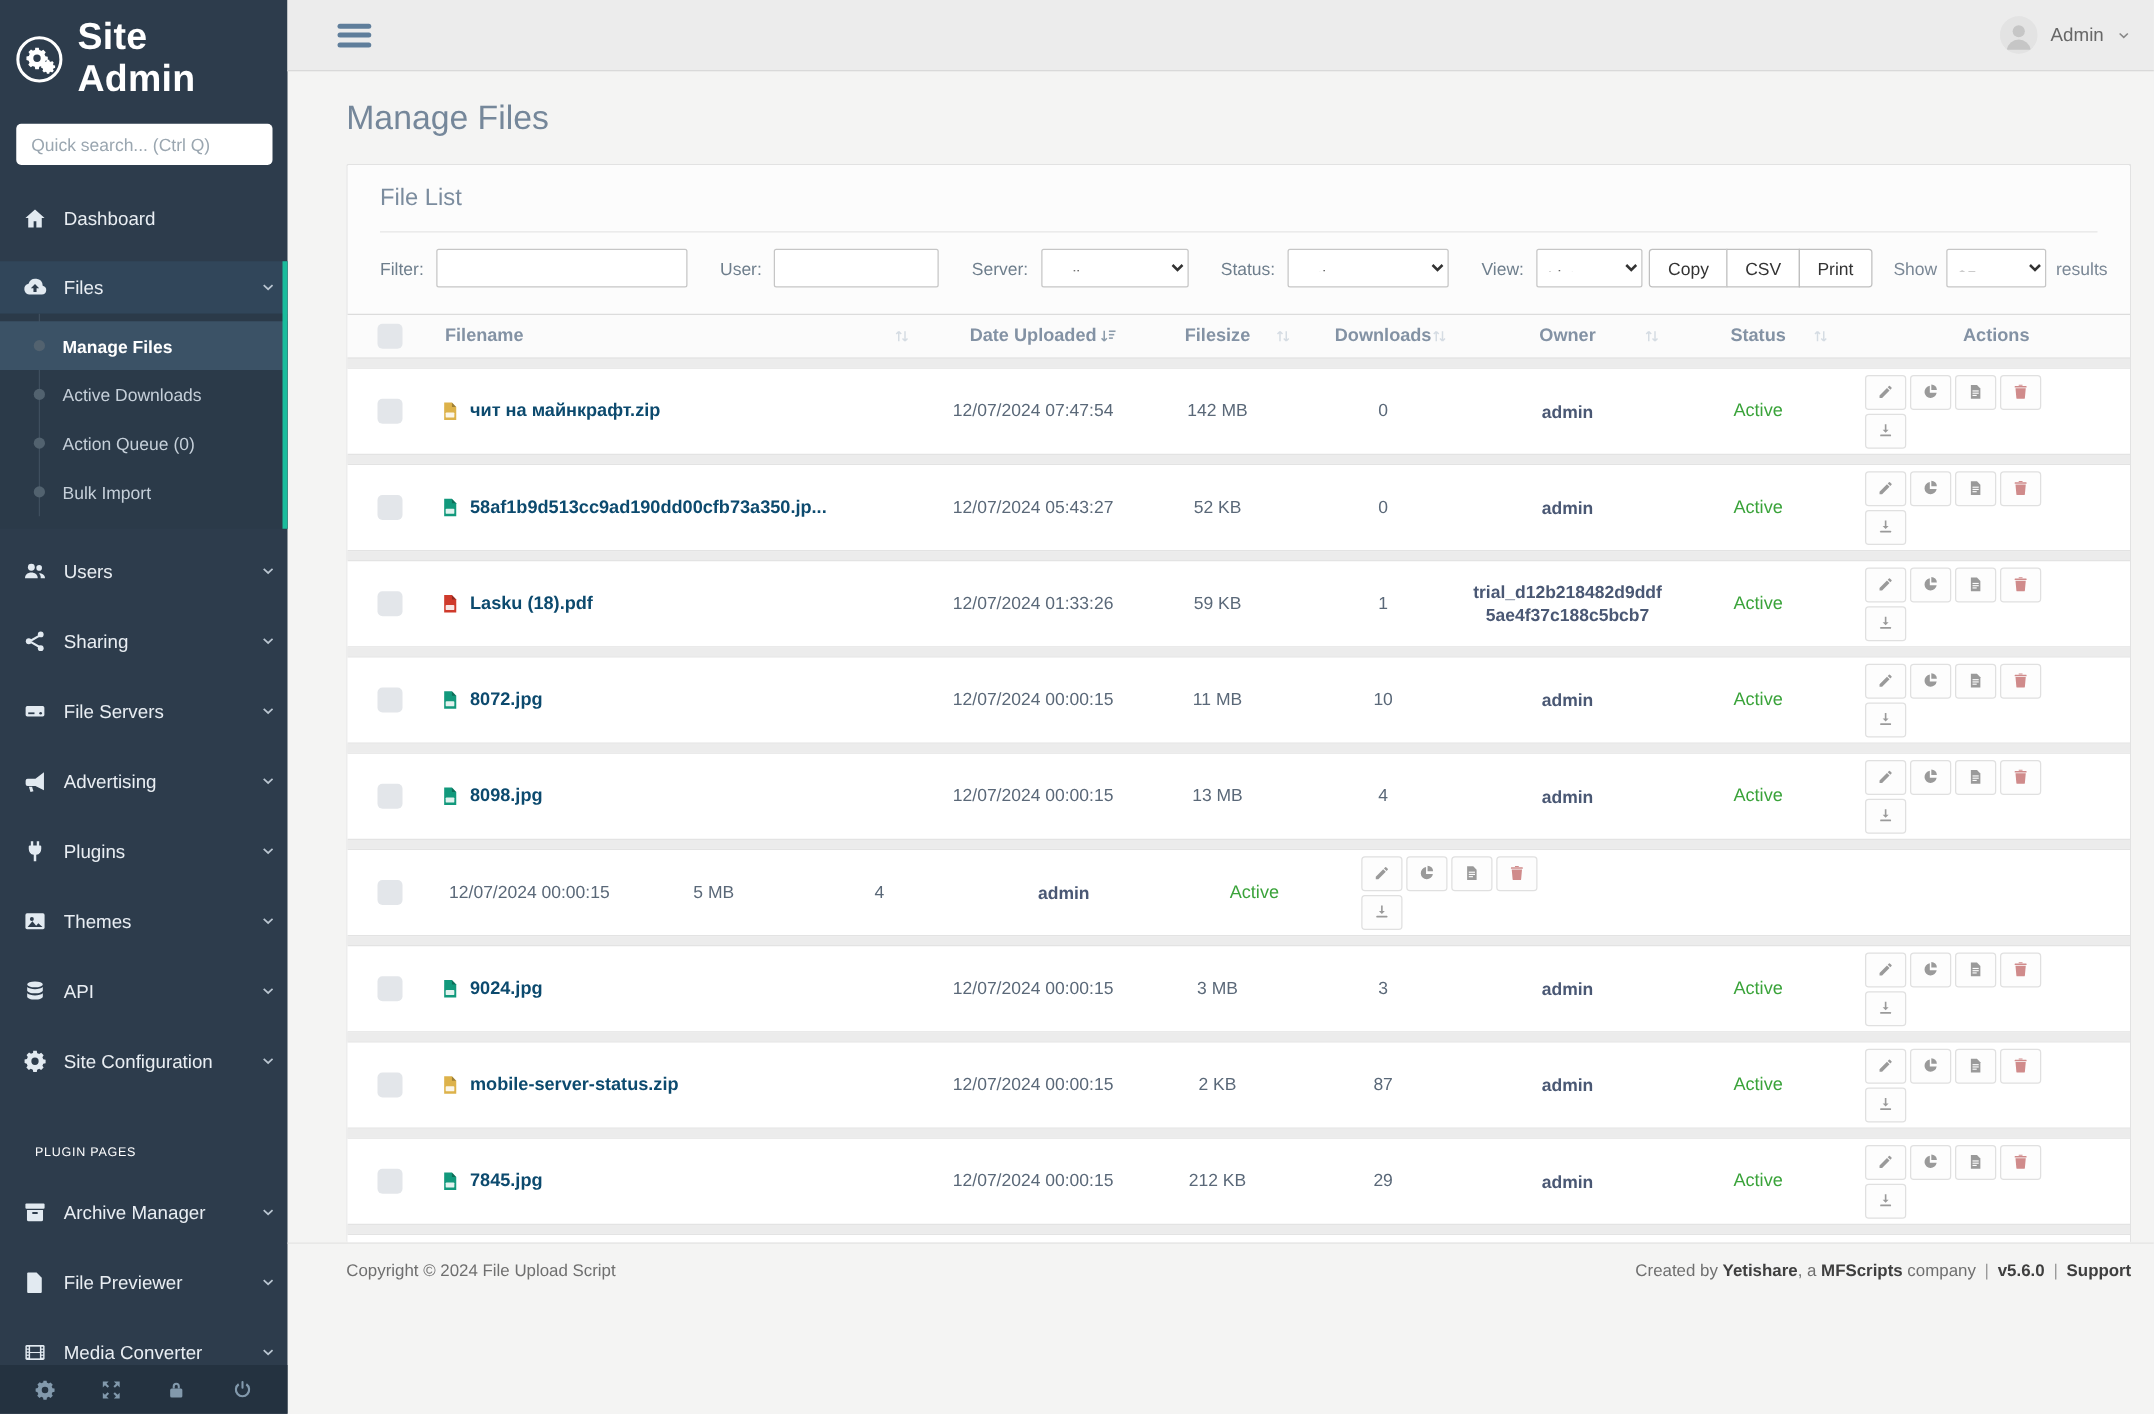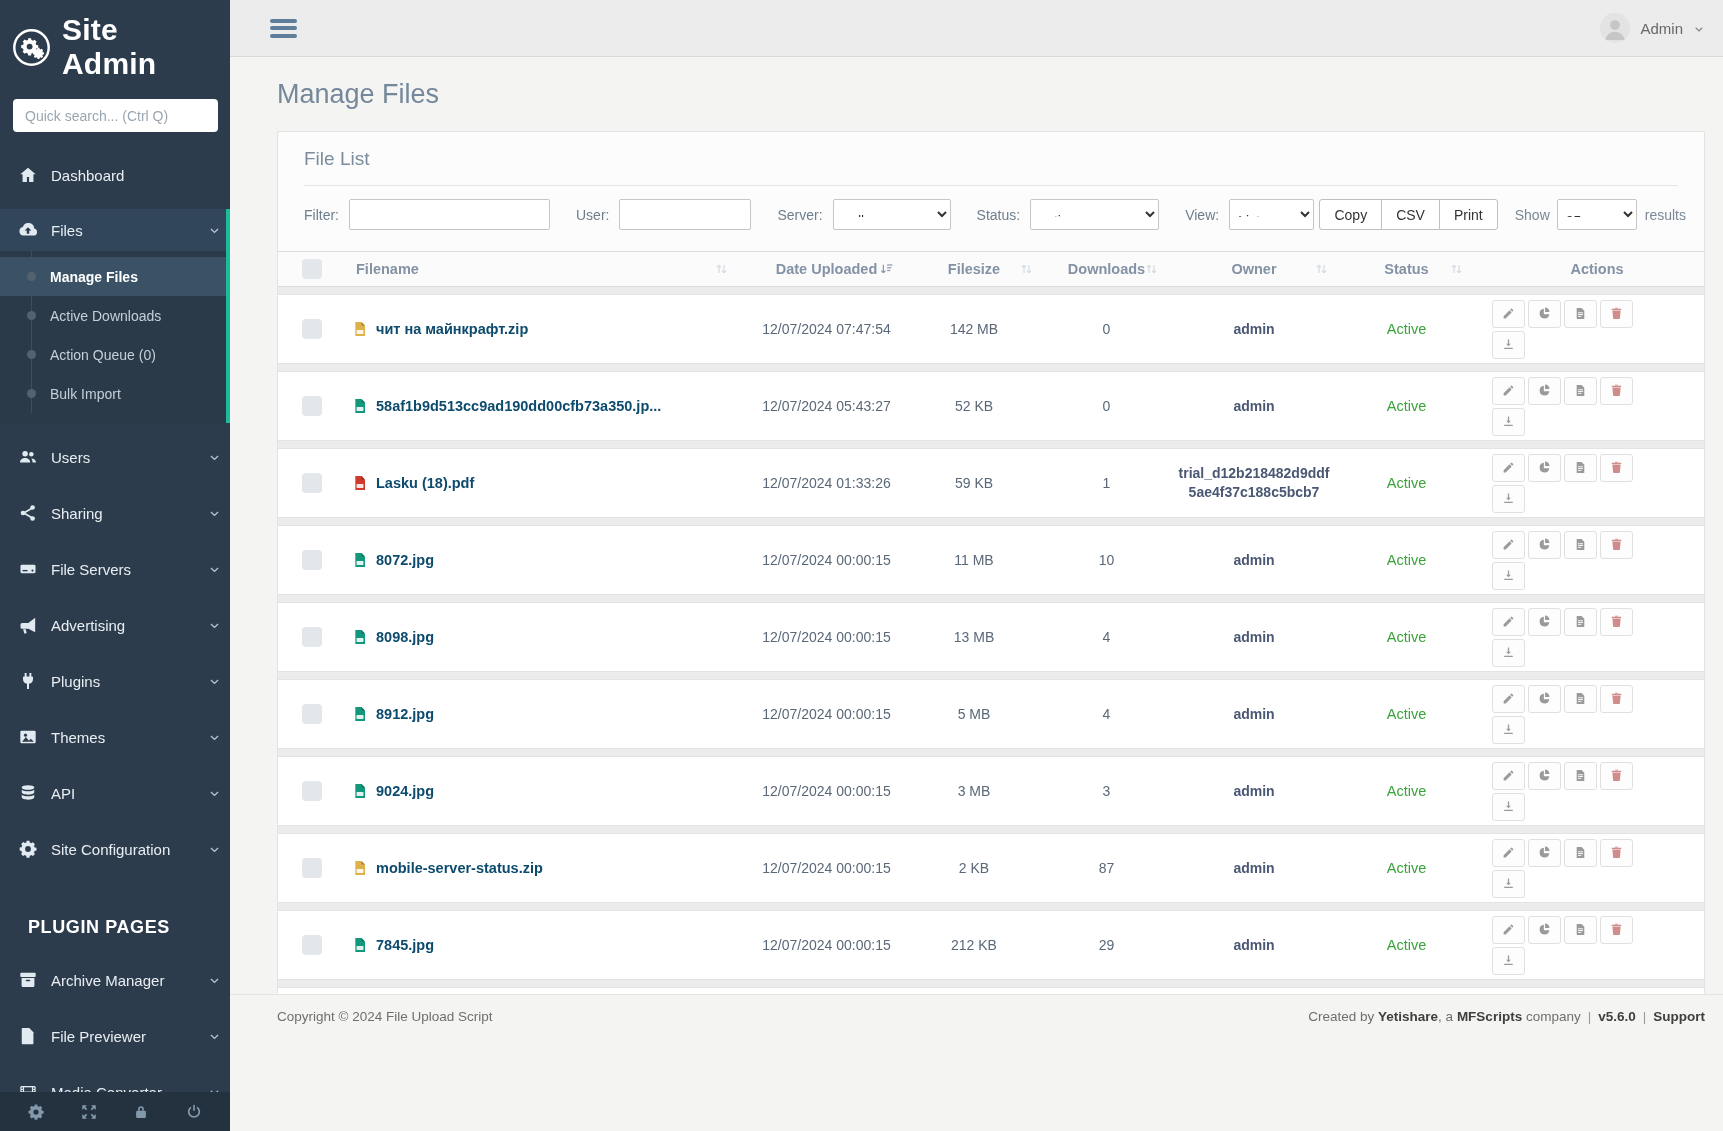--- a/index.html
+++ b/index.html
@@ -26,21 +26,21 @@
   .nav-group .nav-item { margin-bottom:0; background:#31465a; height:42px; }
   .accent-bar { position:absolute; right:0; top:0; bottom:0; width:4px; }
   .sub-list { position:relative; padding:6px 0 10px 0; background:#2b3a49; }
   .sub-list .connector { position:absolute; left:31px; top:0; bottom:10px; width:1px; background:#3e4e5e; }
   .sub-item { position:relative; height:39px; display:flex; align-items:center;
     padding-left:50px; font-size:14px; color:#c5cfd9; cursor:pointer; }
   .sub-item .dot { position:absolute; left:27px; width:9px; height:9px; border-radius:50%;
     background:#52626f; }
   .sub-item.active { background:#3b5266; color:#fff; font-weight:700; }
   .sub-item .chev { position:absolute; right:9px; width:13px; height:13px; color:#b9c5d0; }
-  .section-label { padding:34px 0 20px 28px; font-size:18px; font-weight:700;
+  .section-label { padding:34px 0 20px 28px; font-size:10px; font-weight:400;
     color:#fff; letter-spacing:.6px; }
   .side-footer { position:absolute; left:0; bottom:0; width:230px; height:39px;
     background:#243240; display:flex; align-items:center; justify-content:space-around;
     padding:0 10px; }
   .side-footer .ficon { width:18px; height:18px; color:#8299ac; cursor:pointer; }
 
   
   .main { position:absolute; left:230px; top:0; width:1493px; height:1131px; }
   .topbar { height:57px; background:#ececec; border-bottom:1px solid #d9d9d9;
     display:flex; align-items:center; padding:0 18px 0 40px; }
@@ -733,28 +733,20 @@
                     <rect x="4" y="17.8" width="16" height="2.6" rx=".6"></rect>
                   </svg>
                 </button>
               </div>
             </div>
           </div>
           <div class="trow">
             <div class="cell c-check">
               <div class="checkbox"></div>
             </div>
-            <div class="cell c-name">
-              <svg viewBox="0 0 24 24" fill="currentColor" class="file-ic" style="color: rgb(18, 153, 124);">
-                <path d="M5 1.5h9.3l5.2 5.3V22.5H5z"></path>
-                <path d="M14.3 1.5l5.2 5.3h-5.2z" fill="rgba(0,0,0,0.28)"></path>
-                <rect x="6.8" y="13.5" width="10.4" height="6" rx="1" fill="rgba(255,255,255,0.88)"></rect>
-              </svg>
-              <span class="fname">8912.jpg</span>
-            </div>
             <div class="cell c-date"><span class="cell-txt">12/07/2024 00:00:15</span></div>
             <div class="cell c-size"><span class="cell-txt">5 MB</span></div>
             <div class="cell c-dl"><span class="cell-txt">4</span></div>
             <div class="cell c-owner"><span class="owner-txt">admin</span></div>
             <div class="cell c-status"><span class="status-txt" style="color: rgb(58, 163, 58);">Active</span></div>
             <div class="cell c-actions">
               <div class="act-wrap">
                 <button class="act-btn">
                   <svg viewBox="0 0 24 24" fill="currentColor">
                     <path d="M3 17.2V21h3.8L17.8 10 14 6.2zM20.7 7.1a1 1 0 0 0 0-1.4l-2.4-2.4a1 1 0 0 0-1.4 0l-1.8 1.8 3.8 3.8z"></path>

